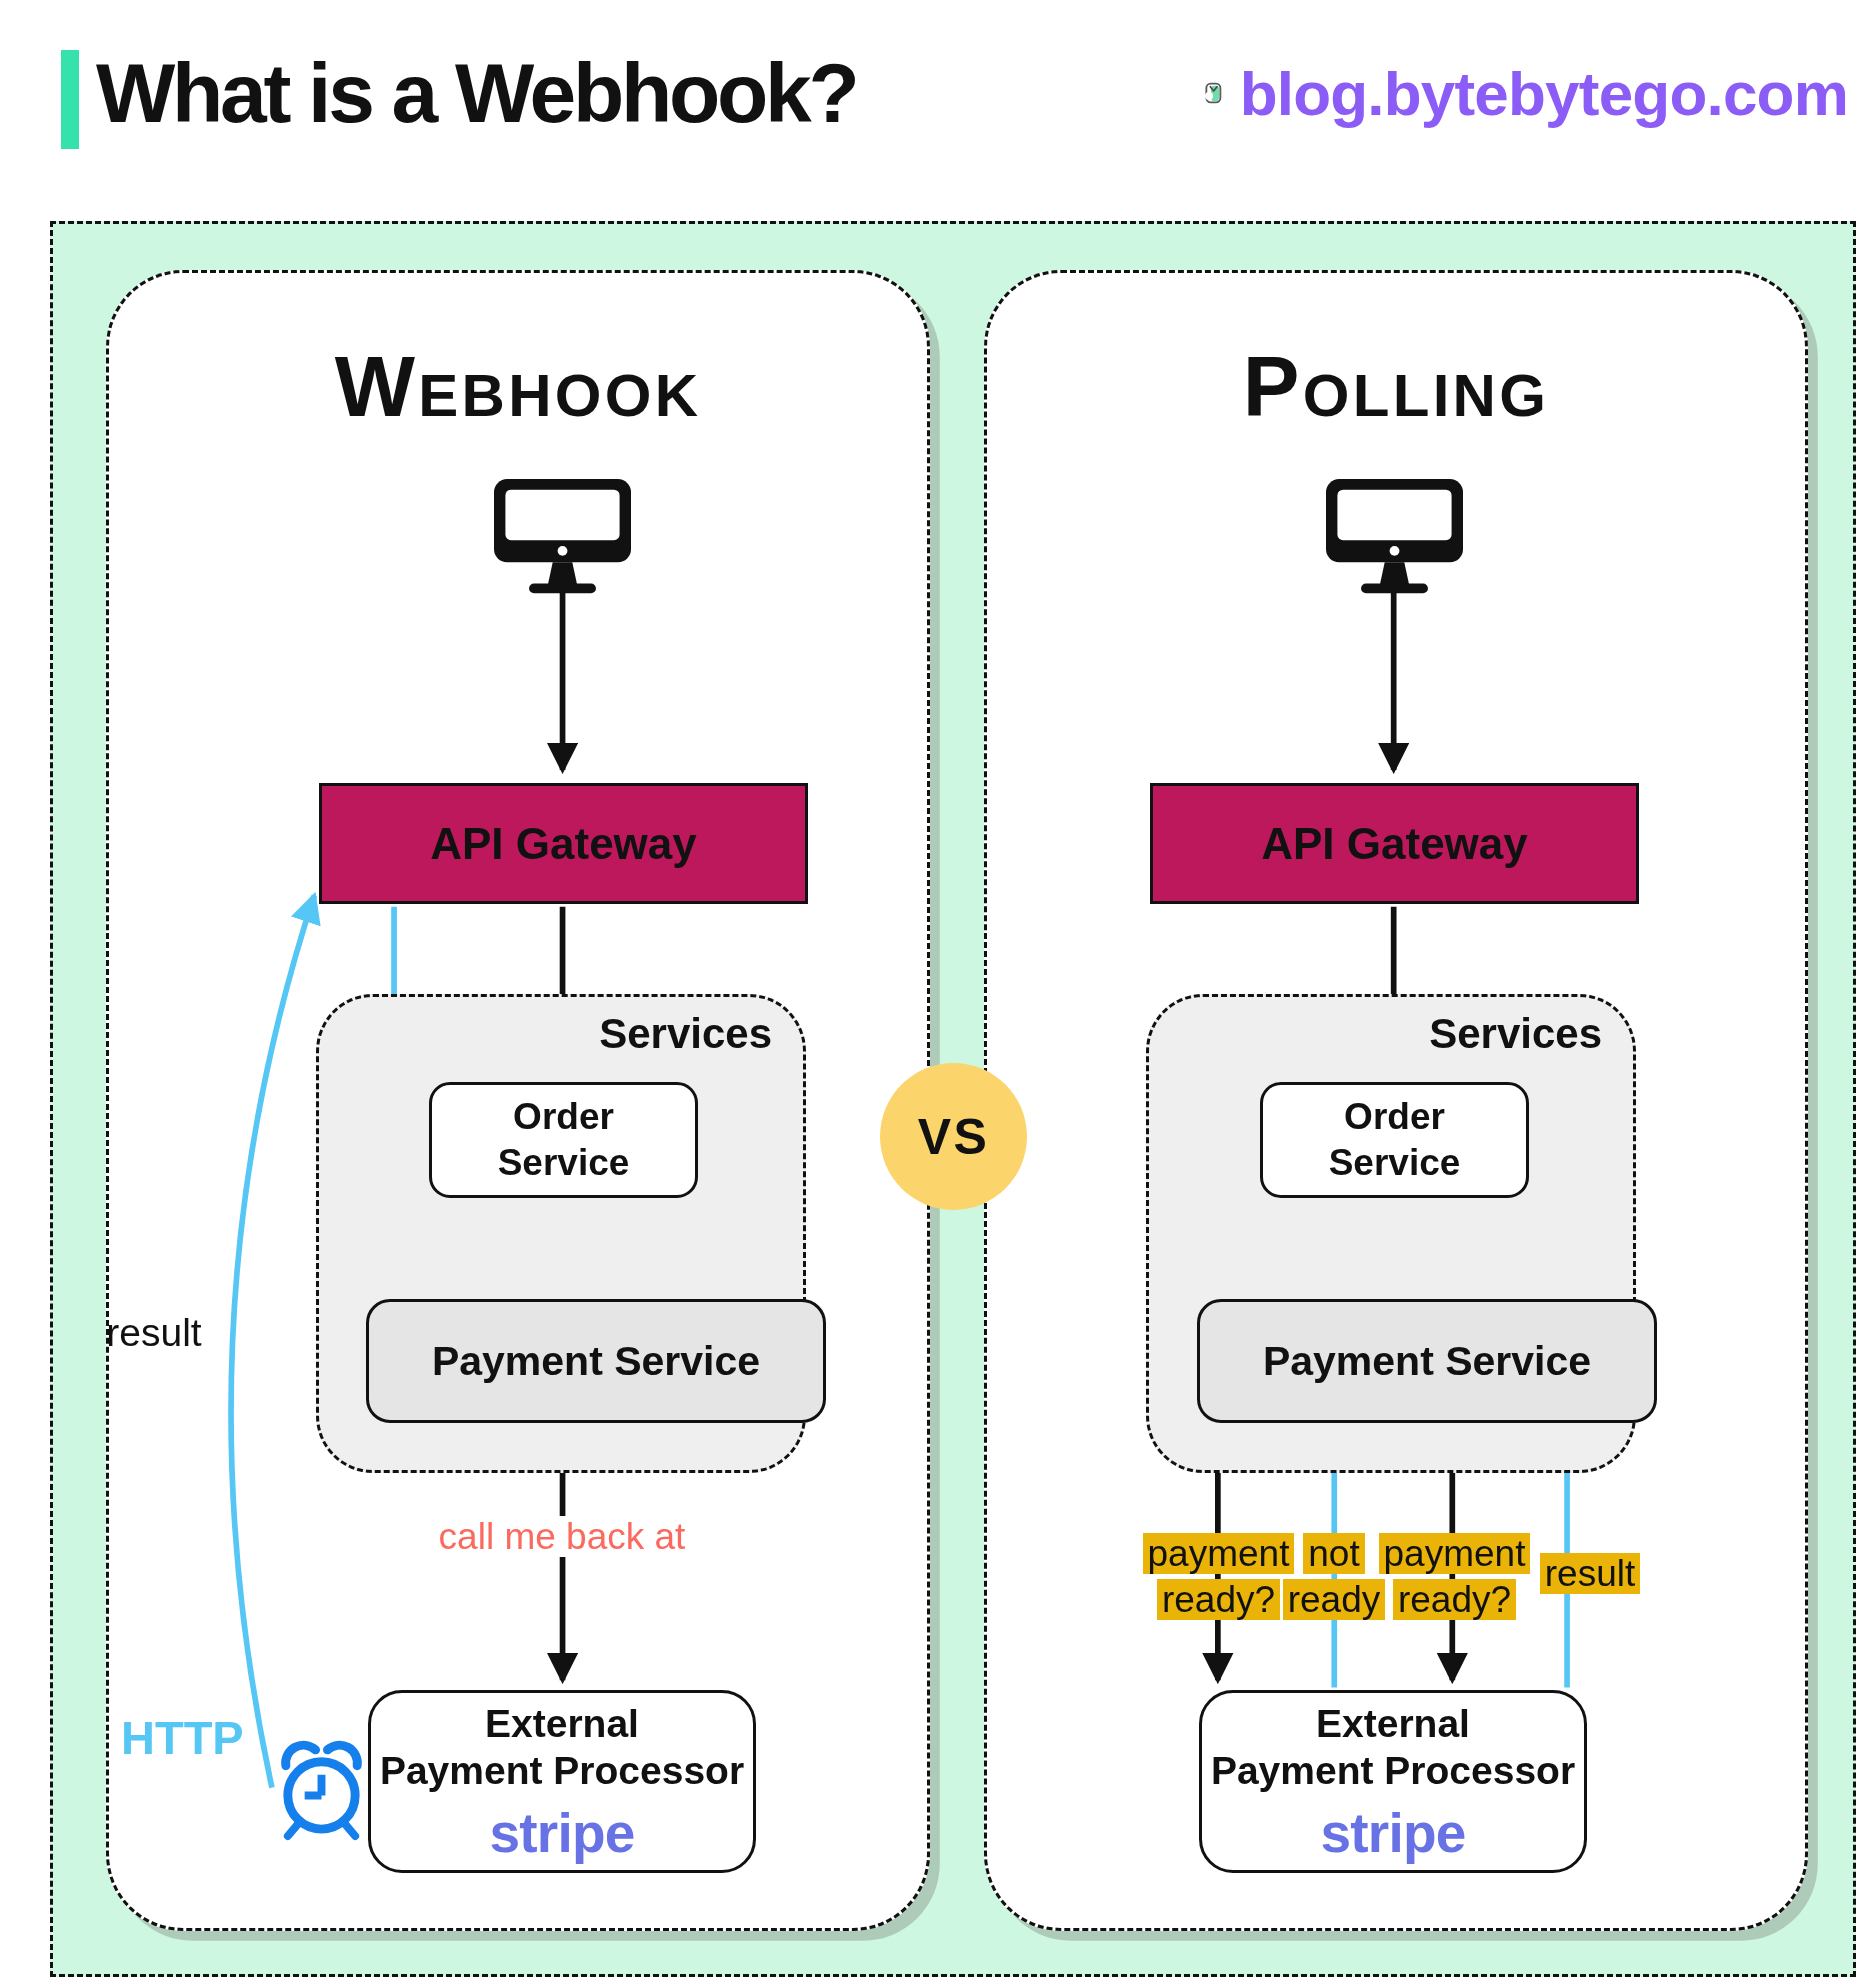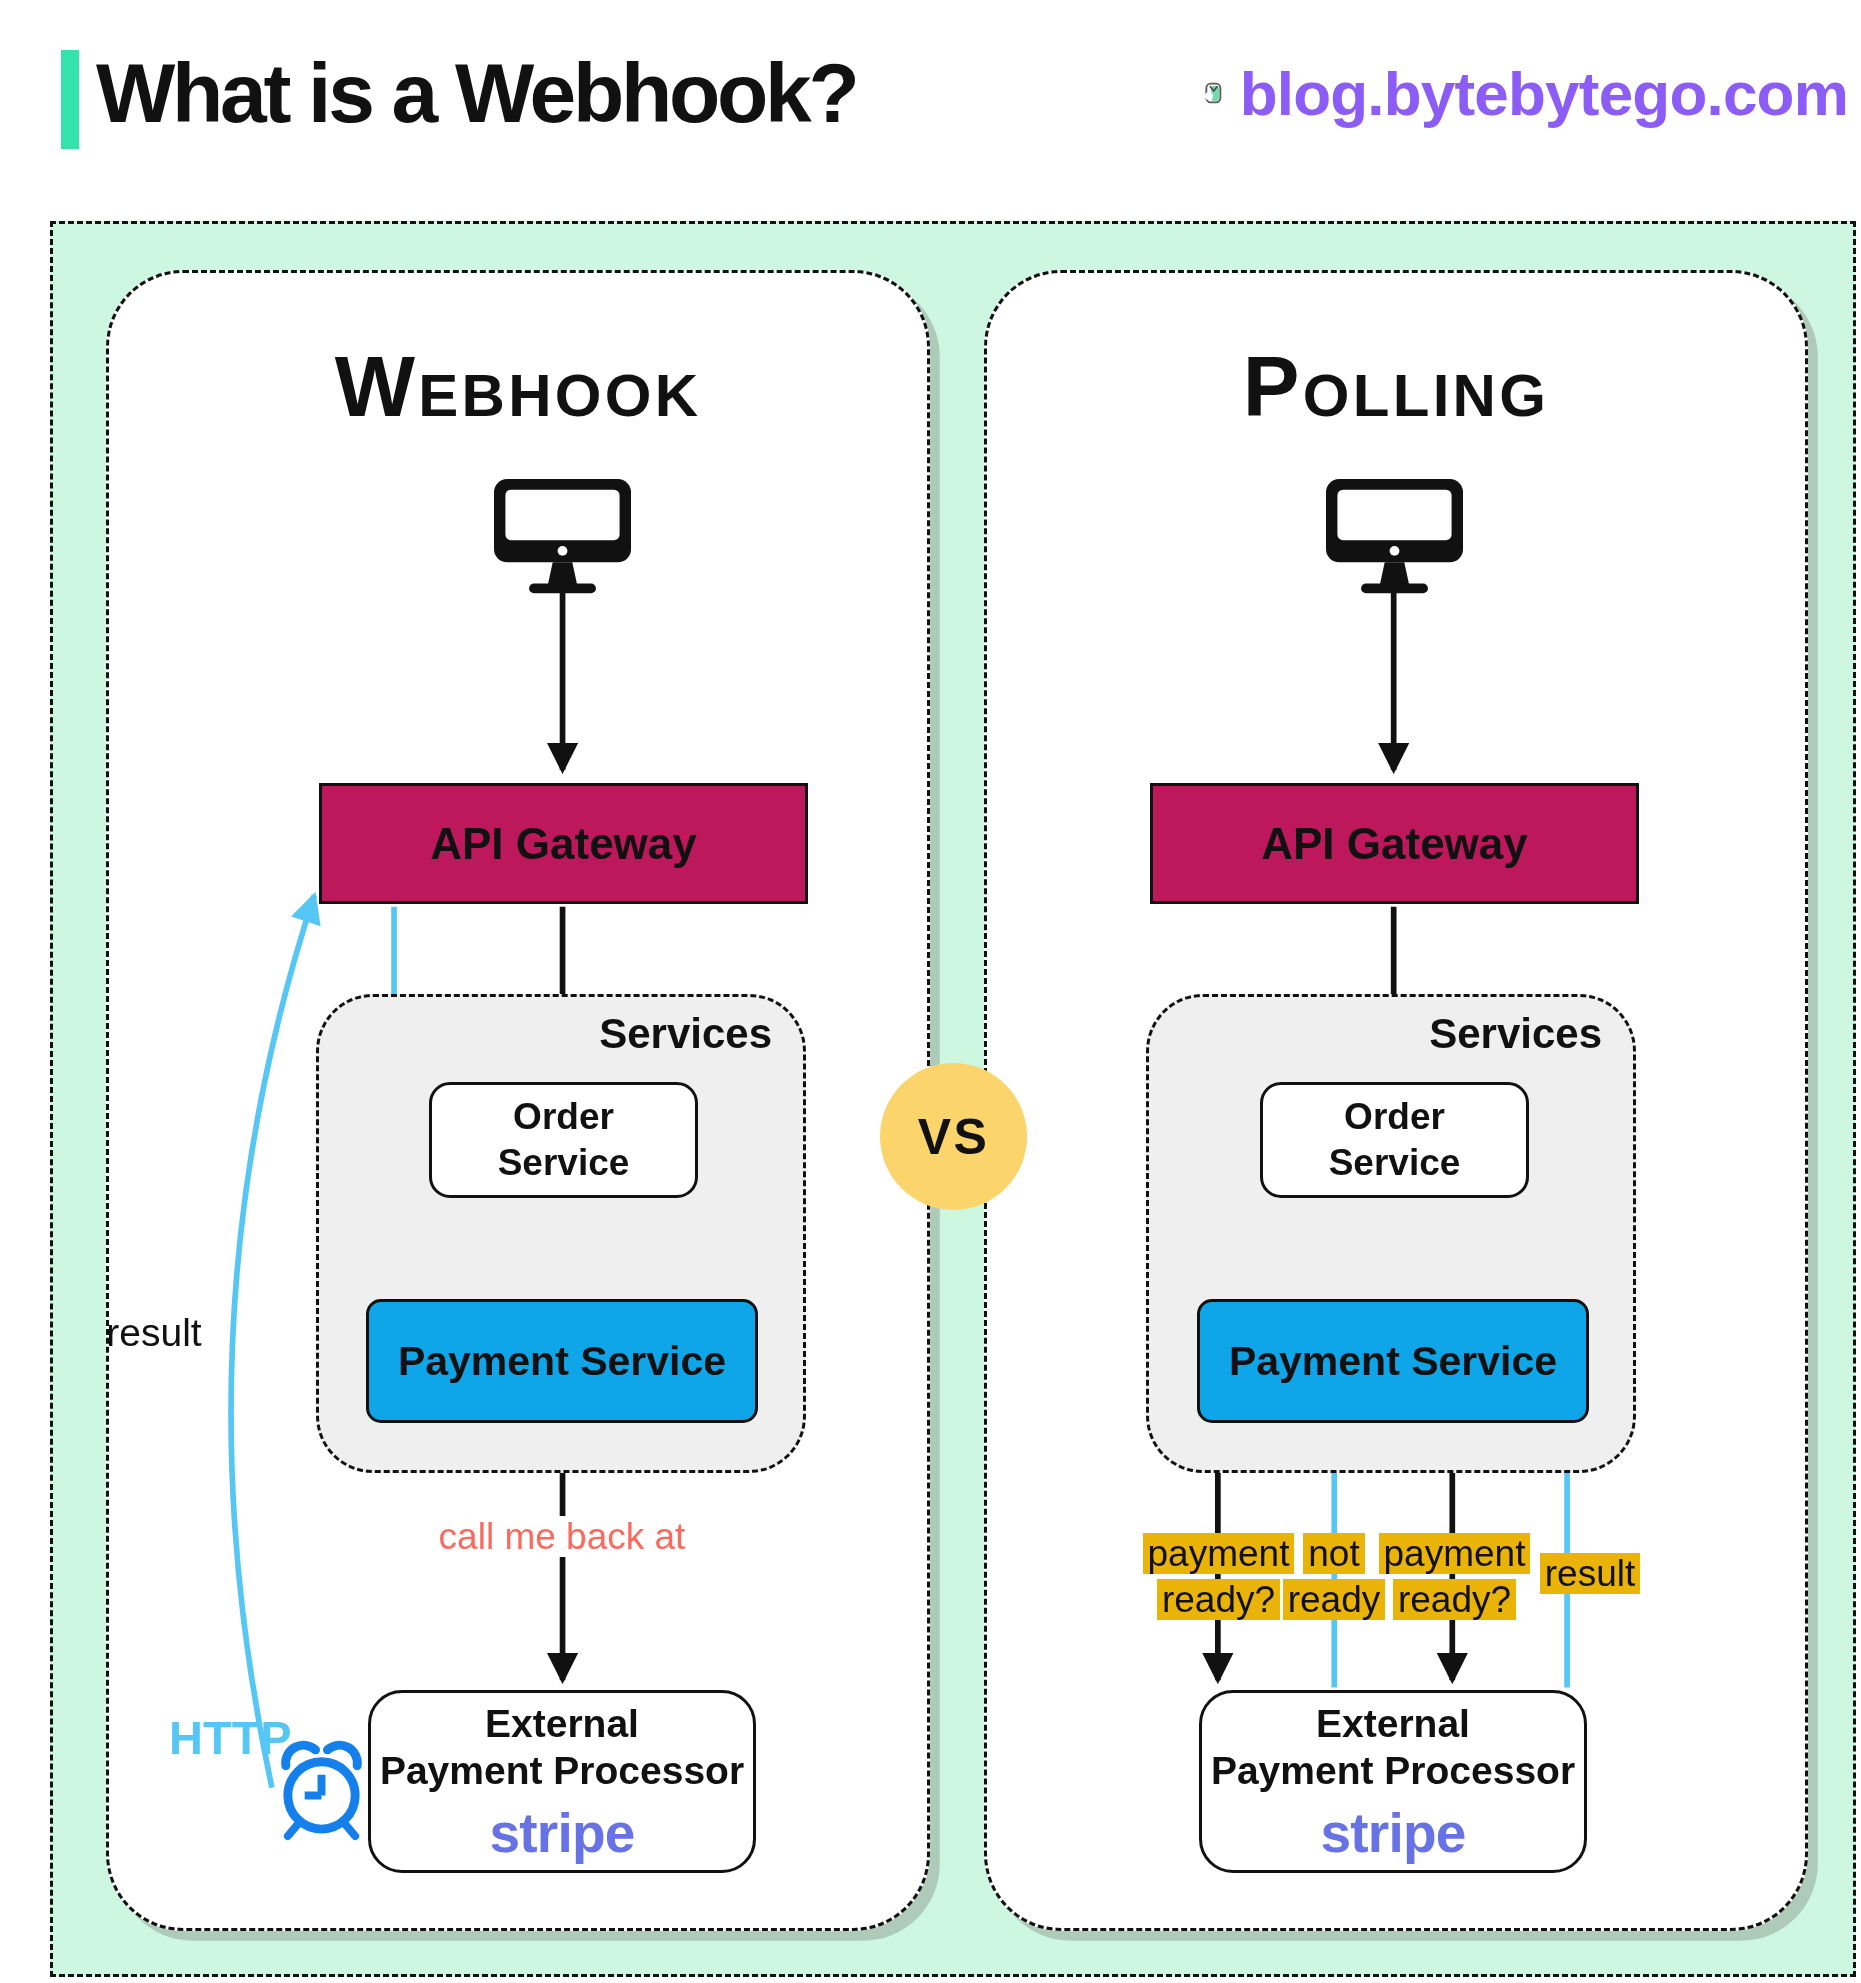--- a/index.html
+++ b/index.html
@@ -30,28 +30,28 @@
     position:absolute; top:338px; width:824px; text-align:center;
     font-size:85px; font-weight:bold; font-variant:small-caps; letter-spacing:3.3px;
     color:#111; z-index:4;
   }
   
   .node { position:absolute; box-sizing:border-box; display:flex; flex-direction:column; align-items:center; justify-content:center; z-index:4; text-align:center; }
   .api-box { width:489px; height:121px; background:#be185d; border:3.3px solid #111; font-size:44px; font-weight:bold; }
   .services-box { width:490px; height:479px; background:#EFEFEF; border:3.3px dashed #111; border-radius:57px; z-index:3; }
   .services-label { position:absolute; top:13px; right:31px; font-size:42px; font-weight:bold; color:#111; }
   .order-box { width:269px; height:116px; background:#fff; border:3.3px solid #111; border-radius:21px; font-size:37px; font-weight:bold; line-height:1.25; }
-  .payment-box { width:392px; height:124px; background:#0ea5e9; border:3.3px solid #111; border-radius:15px; font-size:41px; font-weight:bold; }
+  .payment-box { width:460px; height:124px; background:#e5e5e5; border:3.3px solid #111; border-radius:24px; font-size:41px; font-weight:bold; }
   .external-box { width:388px; height:183px; background:#fff; border:3.3px solid #111; border-radius:34px; font-size:39px; font-weight:bold; line-height:1.22; padding-top:3.3px; }
   .stripe-word { font-size:55px; font-weight:bold; color:#6772E5; letter-spacing:-0.8px; margin-top:4.9px; }
   
   .free-label { position:absolute; z-index:4; text-align:center; color:#111; }
   .callback { font-size:37px; color:#FA6A5F; white-space:nowrap; }
   .callback span { background:#ffffff; padding:0 8.1px; }
-  .http-label { font-size:47px; font-weight:bold; color:#56C7F5;margin-left:48px; }
+  .http-label { font-size:47px; font-weight:bold; color:#56C7F5; }
   .arrow-label { font-size:37px; line-height:1.25; }
   .arrow-label span { background:#eab308; padding:0 4.9px; }
   
   .vs-badge {
     position:absolute; left:880px; top:1063px; width:147px; height:147px; border-radius:50%;
     background:#FBD56C; display:flex; align-items:center; justify-content:center;
     font-size:50px; font-weight:600; letter-spacing:2.4px; color:#111; z-index:5;
   }
   .arrows { position:absolute; left:0; top:0; z-index:3; }
   .icon-abs { position:absolute; z-index:4; }

